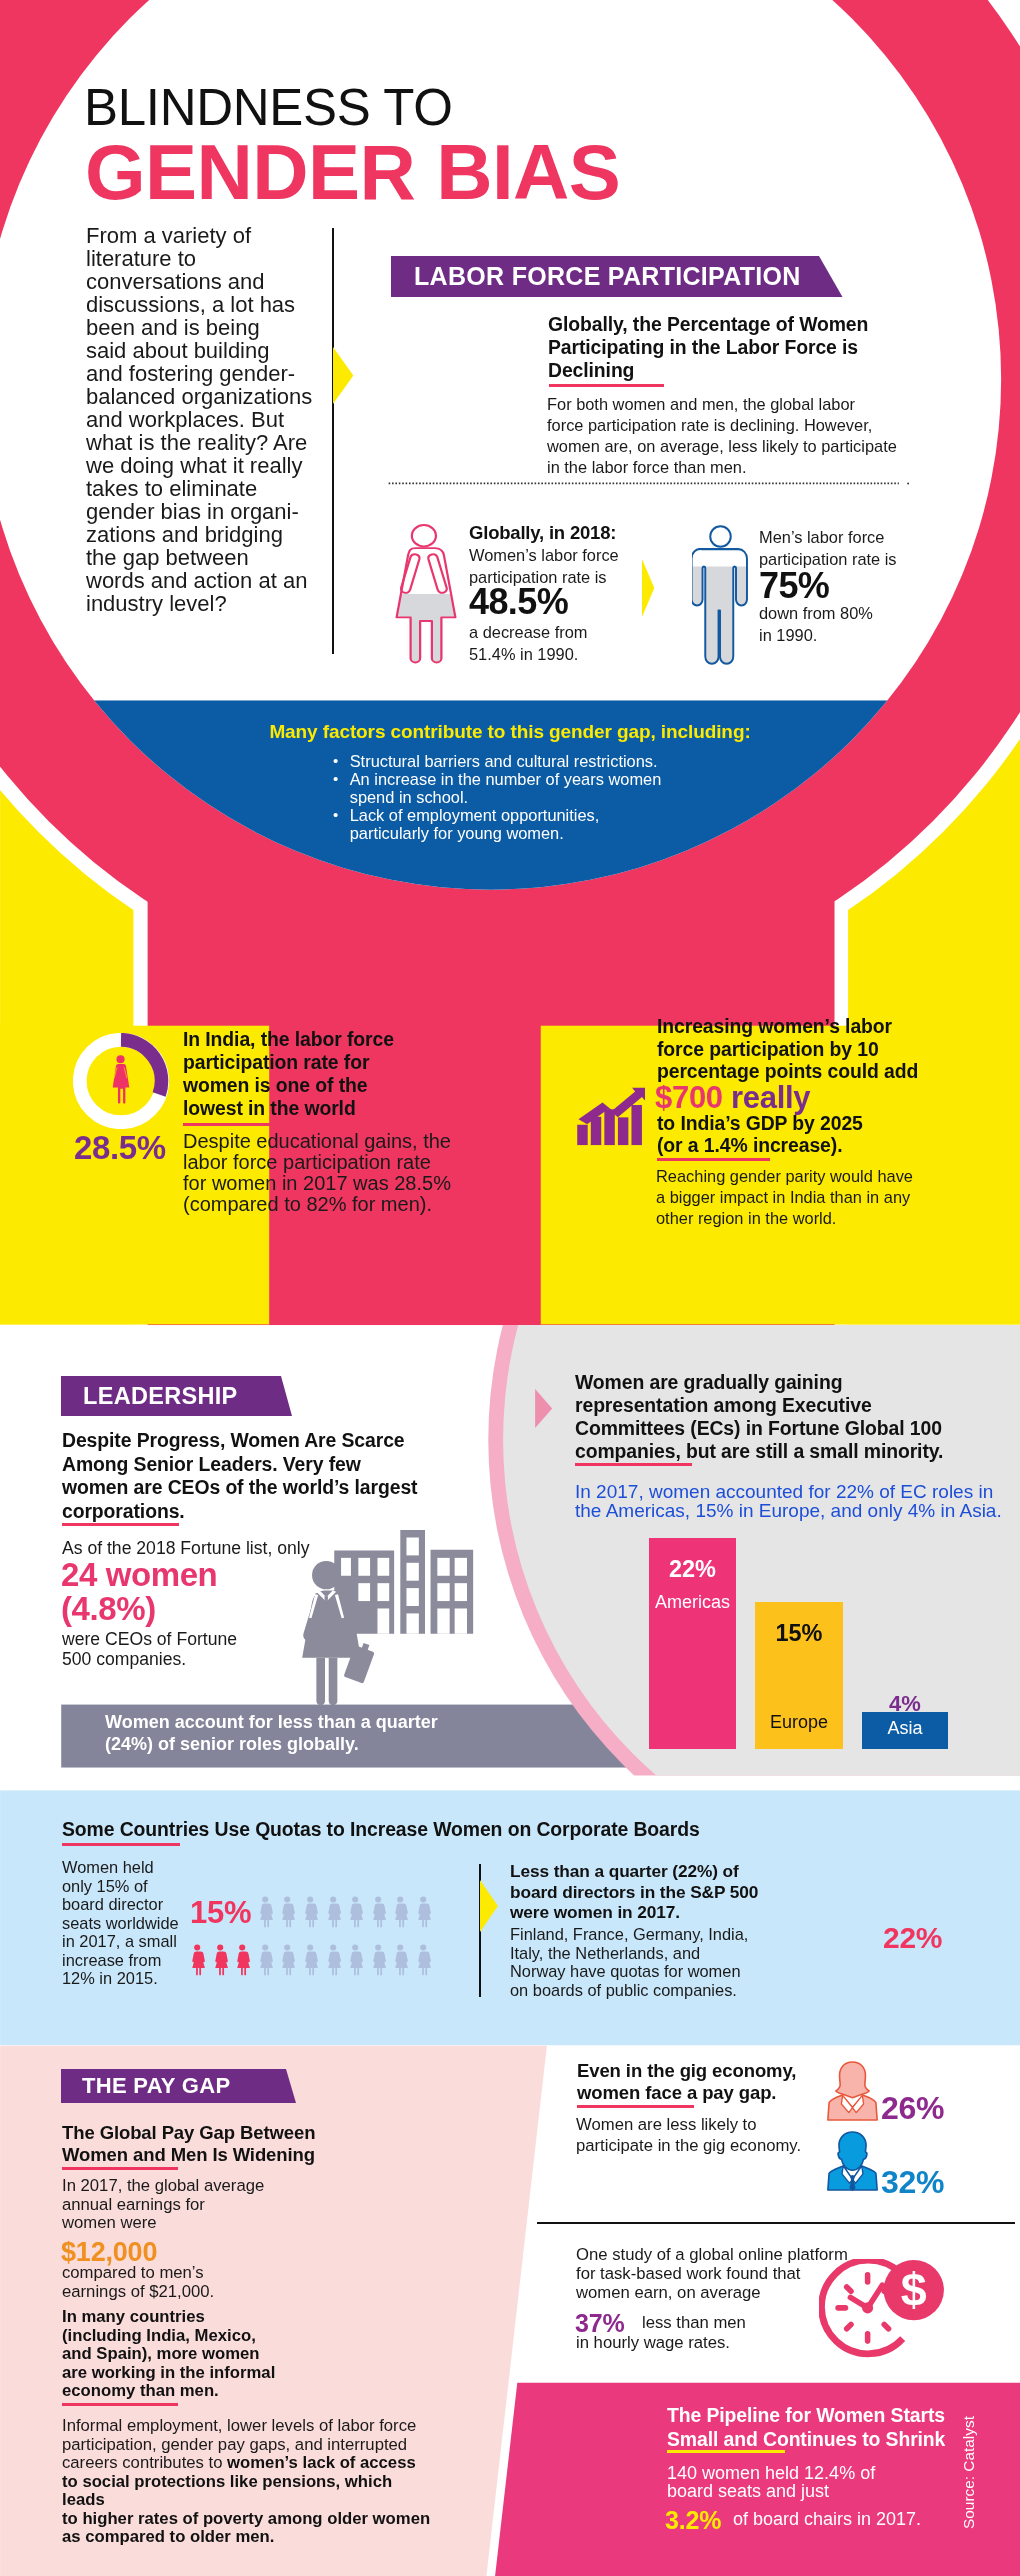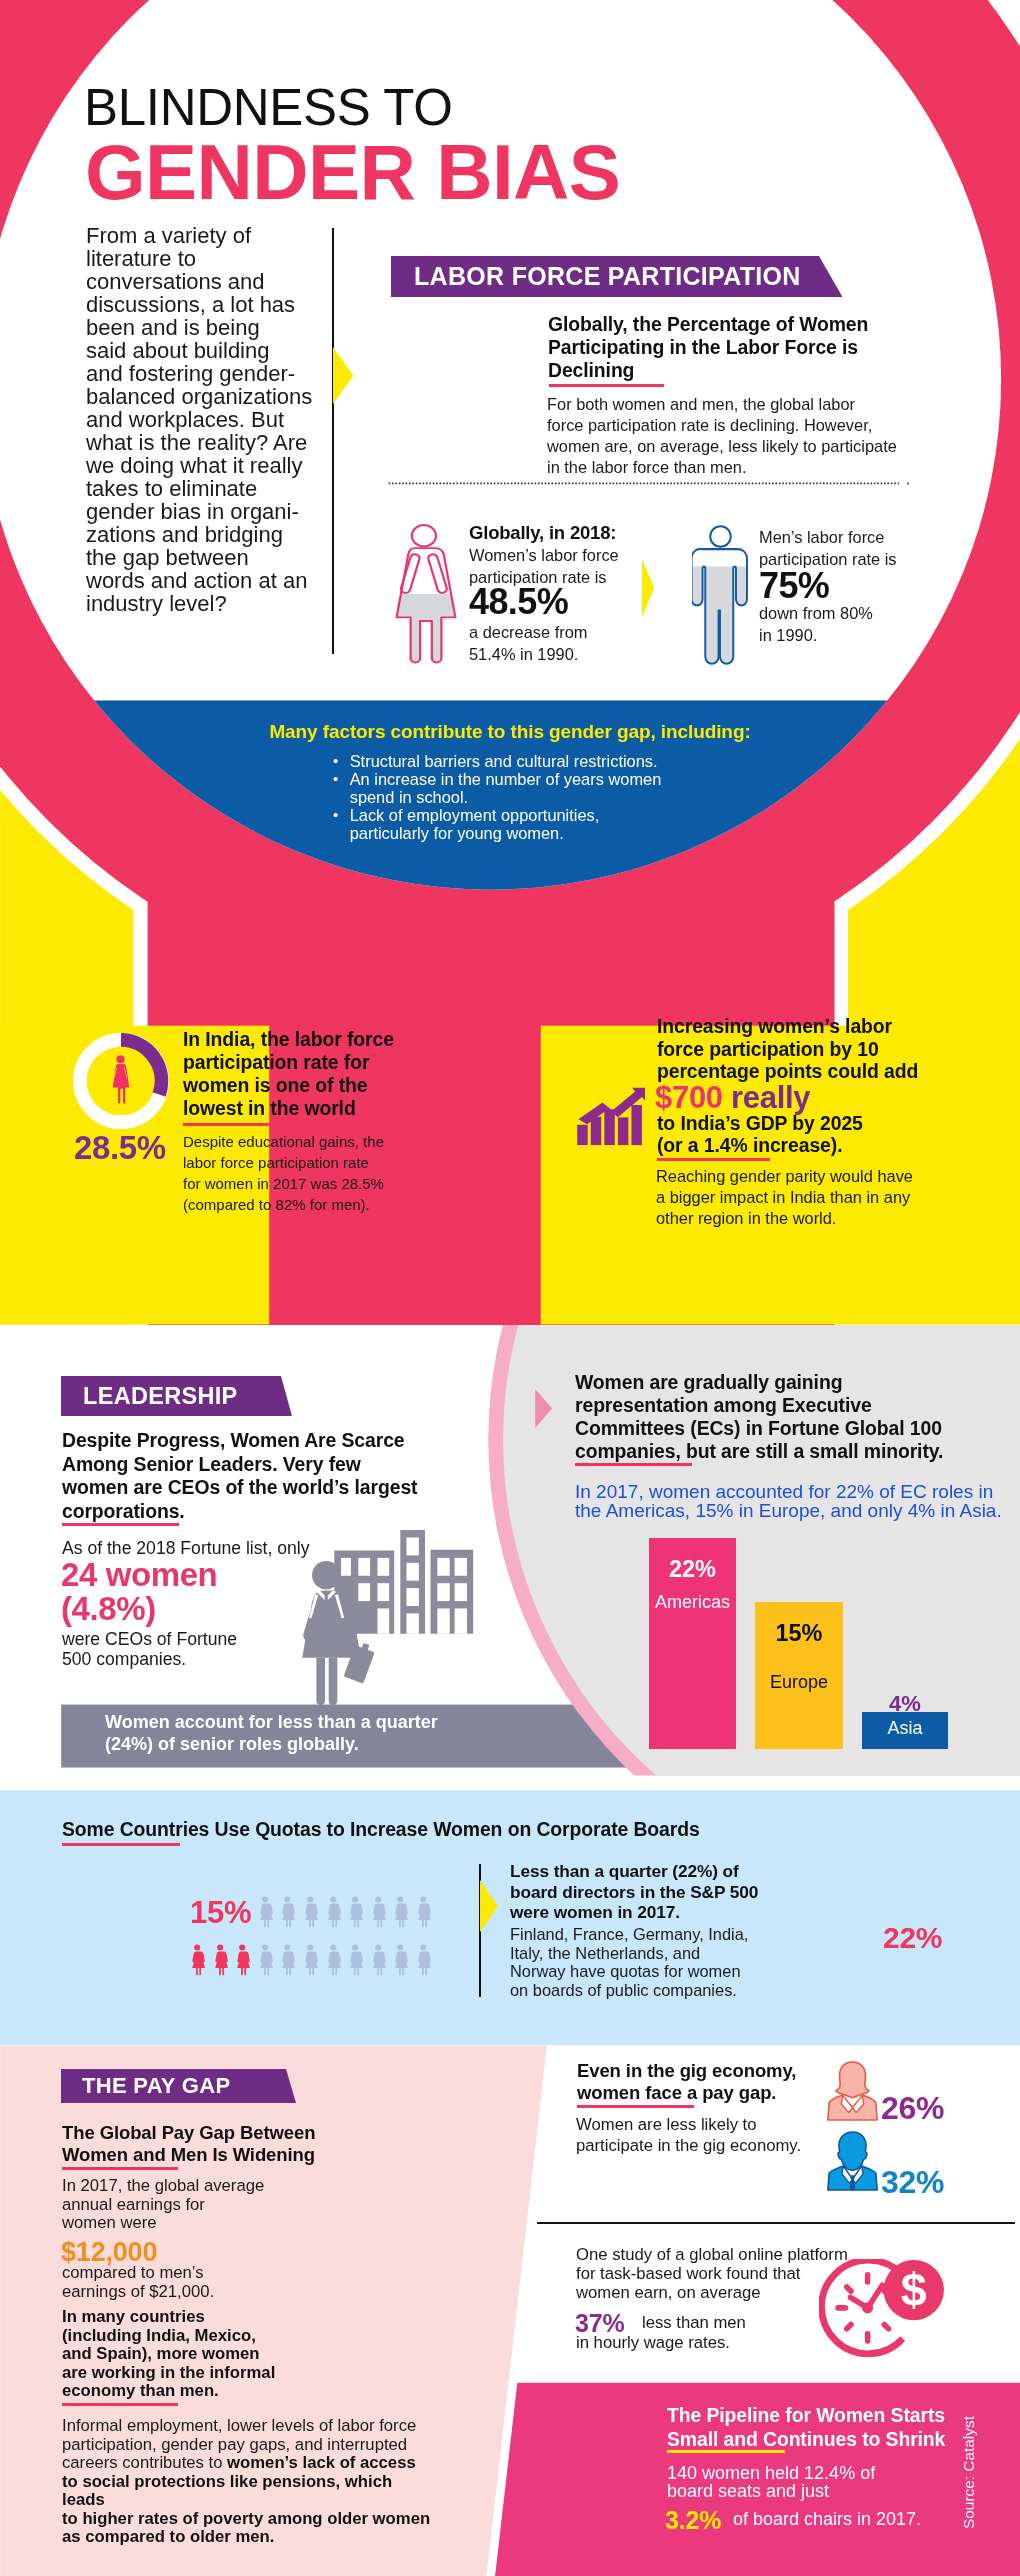--- a/index.html
+++ b/index.html
@@ -40,21 +40,21 @@
   #midArrow{left:642px;top:559px;}
 
 
   #wFig{left:391px;top:524px;}
   #mFig{left:692px;top:548px;}
   #mHead{left:709px;top:525px;}
 
   
   #indiaHead{left:183px;top:1028px;width:247px;font-size:19.4px;line-height:23px;font-weight:bold;color:#111;letter-spacing:-0.1px;}
   #indiaRule{left:183px;top:1123px;width:114px;height:2.8px;}
-  #indiaBody{left:183px;top:1131px;width:259px;font-size:15px;line-height:21px;color:#1a1a1a;}
+  #indiaBody{left:183px;top:1131px;width:259px;font-size:20px;line-height:21px;color:#1a1a1a;}
   #indiaPct{left:74px;top:1129px;font-size:33px;font-weight:bold;color:#7b2d8e;letter-spacing:-0.4px;}
   #donut{left:73px;top:1033px;}
   #gdpHead{left:657px;top:1015px;width:284px;font-size:19.4px;line-height:22.5px;font-weight:bold;color:#111;letter-spacing:-0.1px;}
   #gdpBig{left:655px;top:1080px;font-size:31px;font-weight:bold;color:#e8376f;letter-spacing:-0.3px;}
   #gdpL2{left:657px;top:1113px;width:284px;font-size:19.4px;line-height:21.6px;font-weight:bold;color:#111;letter-spacing:-0.1px;}
   #gdpRule{left:657px;top:1158px;width:113px;height:2.8px;}
   #gdpBody{left:656px;top:1166px;width:284px;font-size:16.4px;line-height:21px;color:#1a1a1a;}
   #chartIcon{left:576px;top:1081px;}
 
   
@@ -413,28 +413,37 @@
   <div class="abs" id="ecBody">
       <div style="white-space:nowrap">In 2017, women accounted for 22% of EC roles in</div>
       <div style="white-space:nowrap">the Americas, 15% in Europe, and only 4% in Asia.</div>
     </div>
   <div class="abs" id="ecChart">
       <div style="position:absolute;left:649px;top:1538px;width:87px;height:211px;background:#ee3477"></div>
       <div class="barlabel" style="left:649px;top:1556px;width:87px;color:#fff;font-size:23.5px">22%</div>
       <div class="barname" style="left:649px;top:1592px;width:87px;color:#fff;font-size:18px">Americas</div>
       <div style="position:absolute;left:755px;top:1602px;width:88px;height:147px;background:#fcc21b"></div>
       <div class="barlabel" style="left:755px;top:1620px;width:88px;color:#111;font-size:23.5px">15%</div>
-      <div class="barname" style="left:755px;top:1672px;width:88px;color:#111;font-size:18px">Europe</div>
+      <div class="barname" style="left:755px;top:1712px;width:88px;color:#111;font-size:18px">Europe</div>
       <div style="position:absolute;left:862px;top:1712px;width:86px;height:37px;background:#0b5ca5"></div>
       <div class="barlabel" style="left:862px;top:1691px;width:86px;color:#7b2d8e;font-size:22px">4%</div>
       <div class="barname" style="left:862px;top:1718px;width:86px;color:#fff;font-size:18px">Asia</div>
     </div>
 
   <div class="abs nw" id="qTitle">Some Countries Use Quotas to Increase Women on Corporate Boards</div>
   <div class="pinkrule" id="qRule"></div>
+  <div class="abs" id="qLeft">
+      <div style="white-space:nowrap">Women held</div>
+      <div style="white-space:nowrap">only 15% of</div>
+      <div style="white-space:nowrap">board director</div>
+      <div style="white-space:nowrap">seats worldwide</div>
+      <div style="white-space:nowrap">in 2017, a small</div>
+      <div style="white-space:nowrap">increase from</div>
+      <div style="white-space:nowrap">12% in 2015.</div>
+    </div>
   <div class="abs nw" id="qPct">15%</div>
   <div class="abs" id="qPeople">
       <svg style="position:absolute;left:68px;top:0px" width="16.4" height="44" viewBox="0 0 28 50" fill="#aebfdd">
         <circle cx="14" cy="5.4" r="5.2"></circle>
         <path d="M8 12.2 h12 c2.6 0 4 1.2 4.7 3.8 l2.4 12.5 a1.9 1.9 0 0 1 -3.7 0.6 l-1.6 -7 l5.4 18.3 h-6.6 v10.9 a1.5 1.5 0 0 1 -3 0 v-10.9 h-2.5 v10.9 a1.5 1.5 0 0 1 -3 0 v-10.9 h-6.6 l5.4 -18.3 l-1.6 7 a1.9 1.9 0 0 1 -3.7 -0.6 l2.4 -12.5 c0.7 -2.6 2.1 -3.8 4.7 -3.8 z"></path>
       </svg>
       <svg style="position:absolute;left:90px;top:0px" width="16.4" height="44" viewBox="0 0 28 50" fill="#aebfdd">
         <circle cx="14" cy="5.4" r="5.2"></circle>
         <path d="M8 12.2 h12 c2.6 0 4 1.2 4.7 3.8 l2.4 12.5 a1.9 1.9 0 0 1 -3.7 0.6 l-1.6 -7 l5.4 18.3 h-6.6 v10.9 a1.5 1.5 0 0 1 -3 0 v-10.9 h-2.5 v10.9 a1.5 1.5 0 0 1 -3 0 v-10.9 h-6.6 l5.4 -18.3 l-1.6 7 a1.9 1.9 0 0 1 -3.7 -0.6 l2.4 -12.5 c0.7 -2.6 2.1 -3.8 4.7 -3.8 z"></path>
       </svg>

